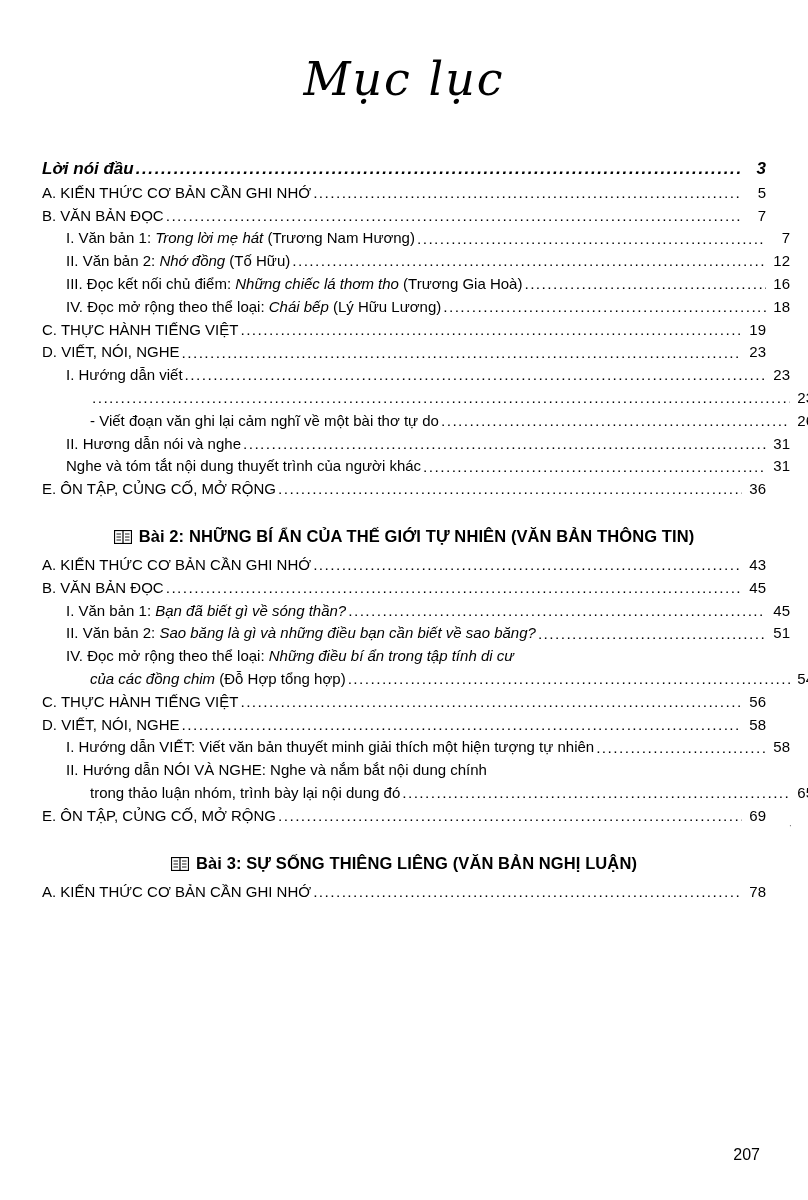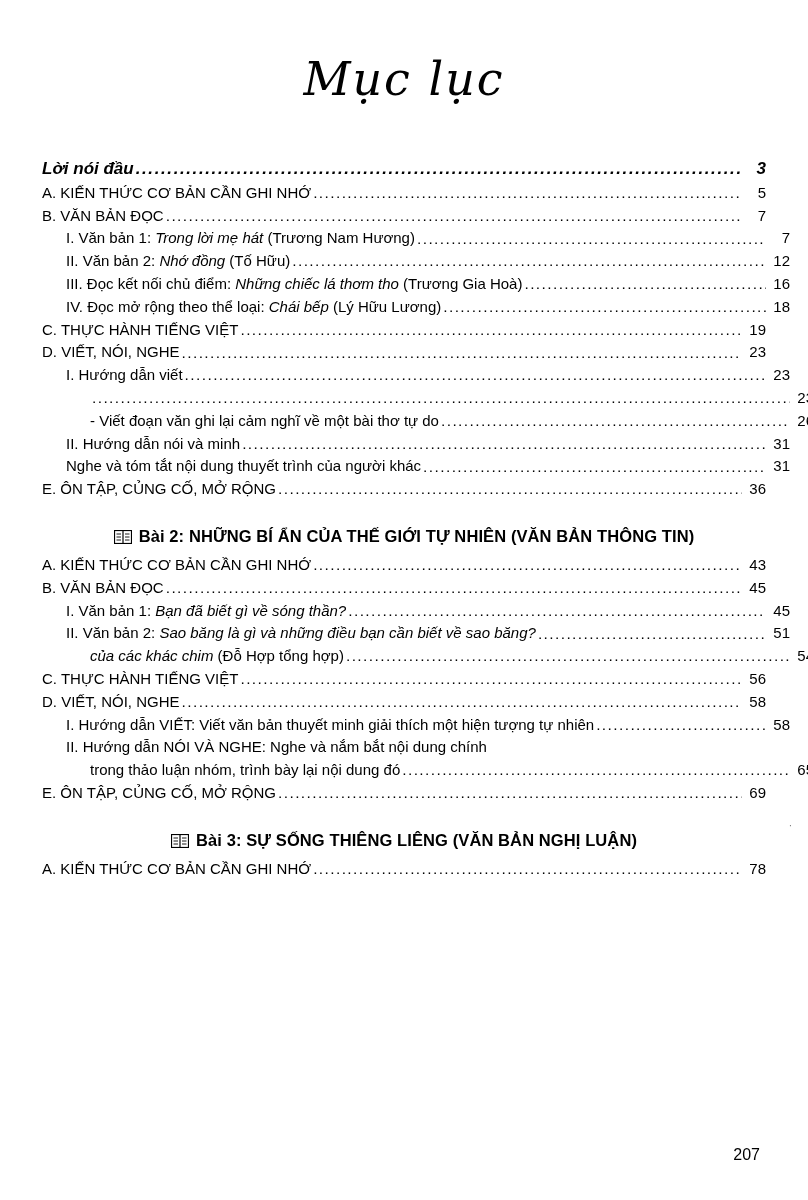--- a/index.html
+++ b/index.html
@@ -177,21 +177,21 @@
       <div class="row lvl2">
         <span class="dots"></span>
         <span class="pg">23</span>
       </div>
       <div class="row lvl2">
         <span class="txt"><span>- Viết đoạn văn ghi lại cảm nghĩ về một bài thơ tự do</span></span>
         <span class="dots"></span>
         <span class="pg">26</span>
       </div>
       <div class="row lvl1">
-        <span class="txt"><span>II. Hướng dẫn nói và minh</span></span>
+        <span class="txt"><span>II. Hương dẫn nói và nghe</span></span>
         <span class="dots"></span>
         <span class="pg">31</span>
       </div>
       <div class="row lvl1 lvl1">
         <span class="txt"><span>Nghe và tóm tắt nội dung thuyết trình của người khác</span></span>
         <span class="dots"></span>
         <span class="pg">31</span>
       </div>
       <div class="row">
         <span class="txt"><span>E. ÔN TẬP, CỦNG CỐ, MỞ RỘNG</span></span>
@@ -221,22 +221,27 @@
       <div class="row lvl1">
         <span class="txt"><span>I. Văn bản 1: </span><span class="it">Bạn đã biết gì về sóng thần?</span></span>
         <span class="dots"></span>
         <span class="pg">45</span>
       </div>
       <div class="row lvl1">
         <span class="txt"><span>II. Văn bản 2: </span><span class="it">Sao băng là gì và những điều bạn cần biết về sao băng?</span></span>
         <span class="dots"></span>
         <span class="pg">51</span>
       </div>
-      <div class="row lvl2">
-        <span class="txt"><span class="it">của các khác chim</span><span> (Đỗ Hợp tổng hợp)</span></span>
+      <div class="row lvl1 nodots">
+        <span class="txt"><span>IV. Đọc mở rộng theo thể loại: </span><span class="it">Những điều bí ẩn trong tập tính di cư</span></span>
+        <span class="dots"></span>
+        <span class="pg"></span>
+      </div>
+      <div class="row lvl2">
+        <span class="txt"><span class="it">của các đồng chim</span><span> (Đỗ Hợp tổng hợp)</span></span>
         <span class="dots"></span>
         <span class="pg">54</span>
       </div>
       <div class="row">
         <span class="txt"><span>C. THỰC HÀNH TIẾNG VIỆT</span></span>
         <span class="dots"></span>
         <span class="pg">56</span>
       </div>
       <div class="row">
         <span class="txt"><span>D. VIẾT, NÓI, NGHE</span></span>

